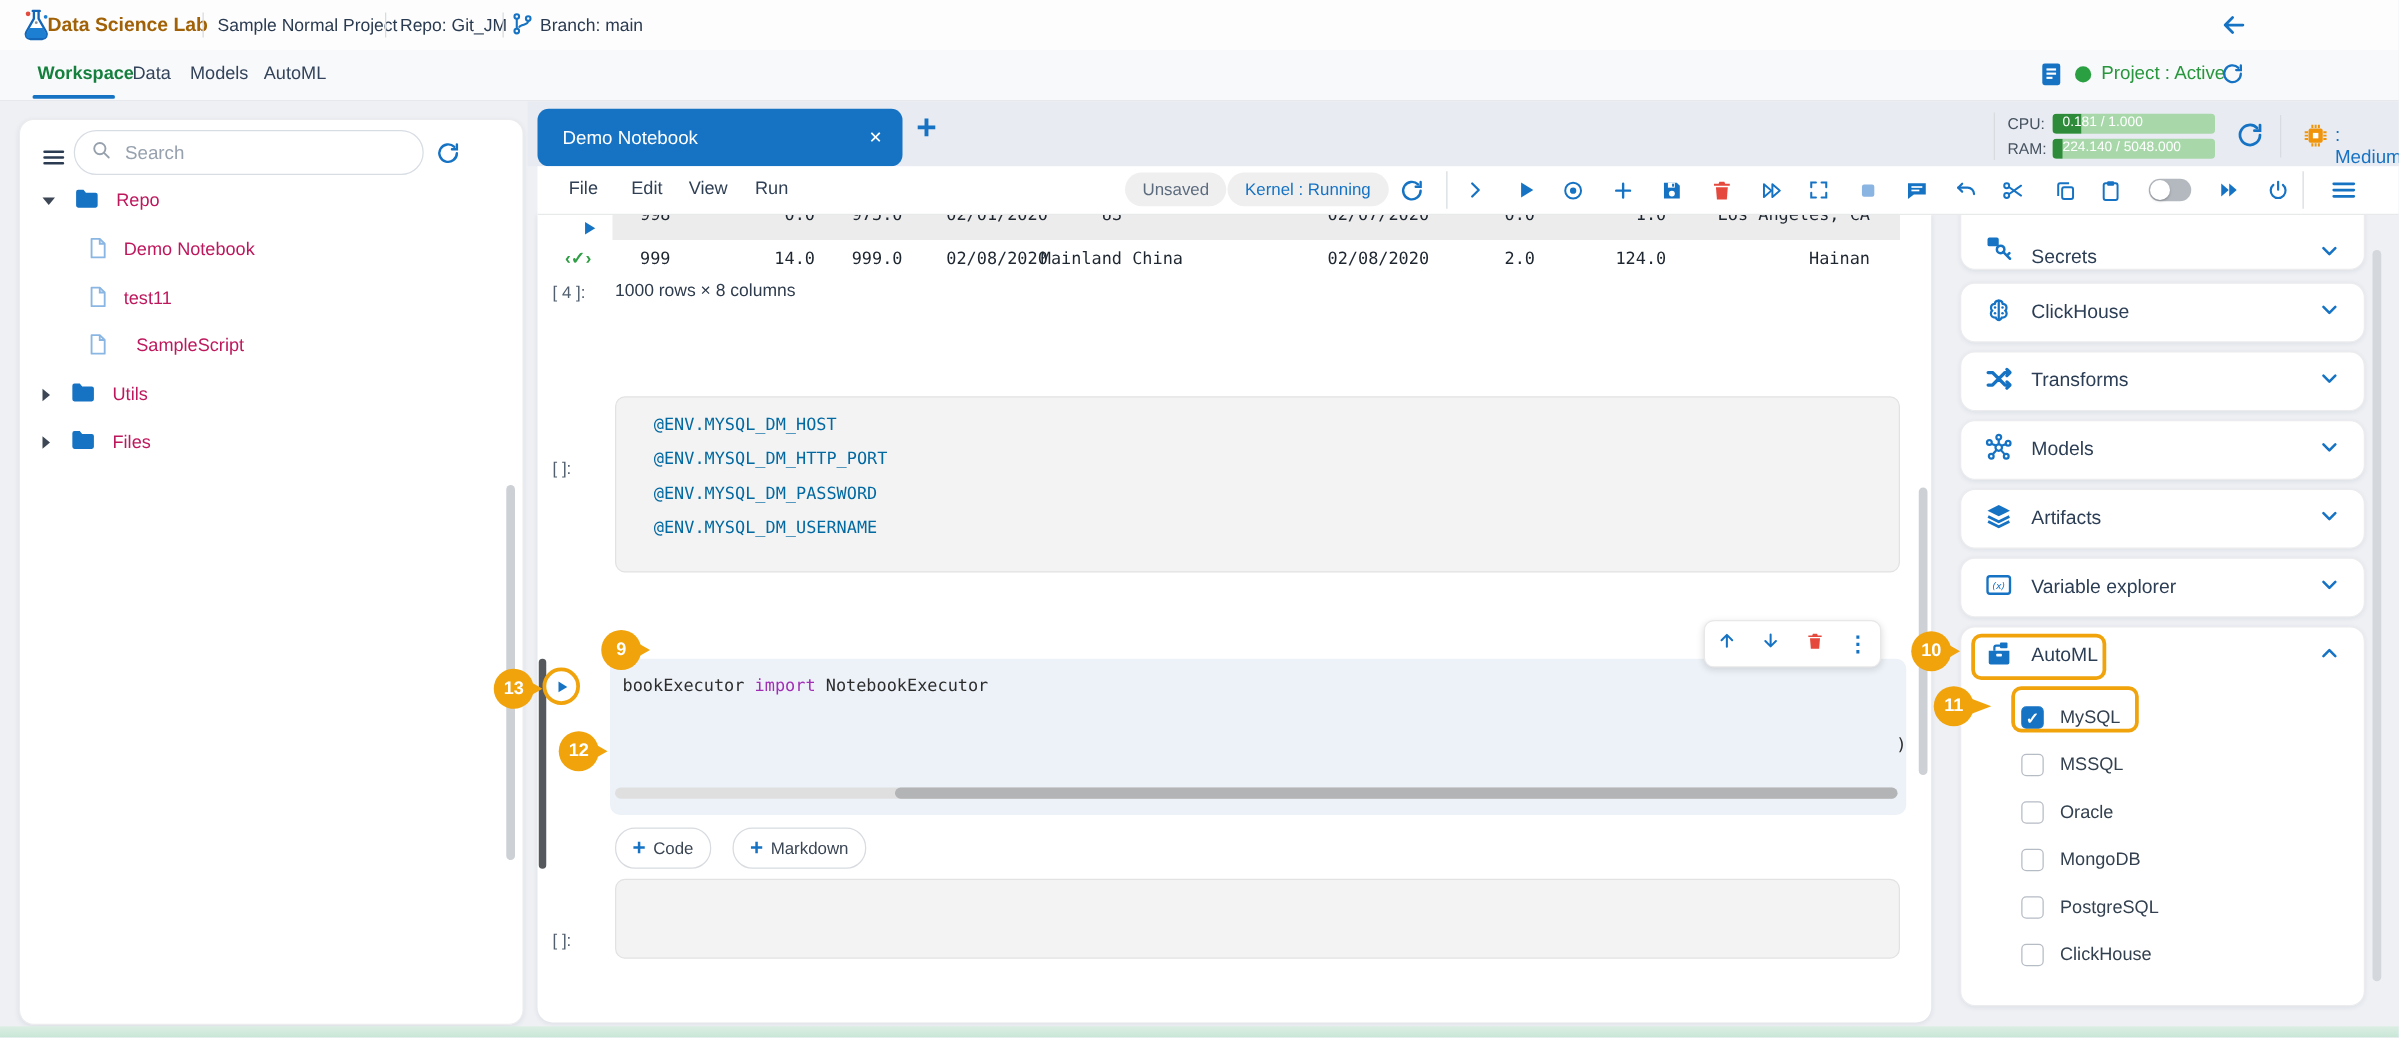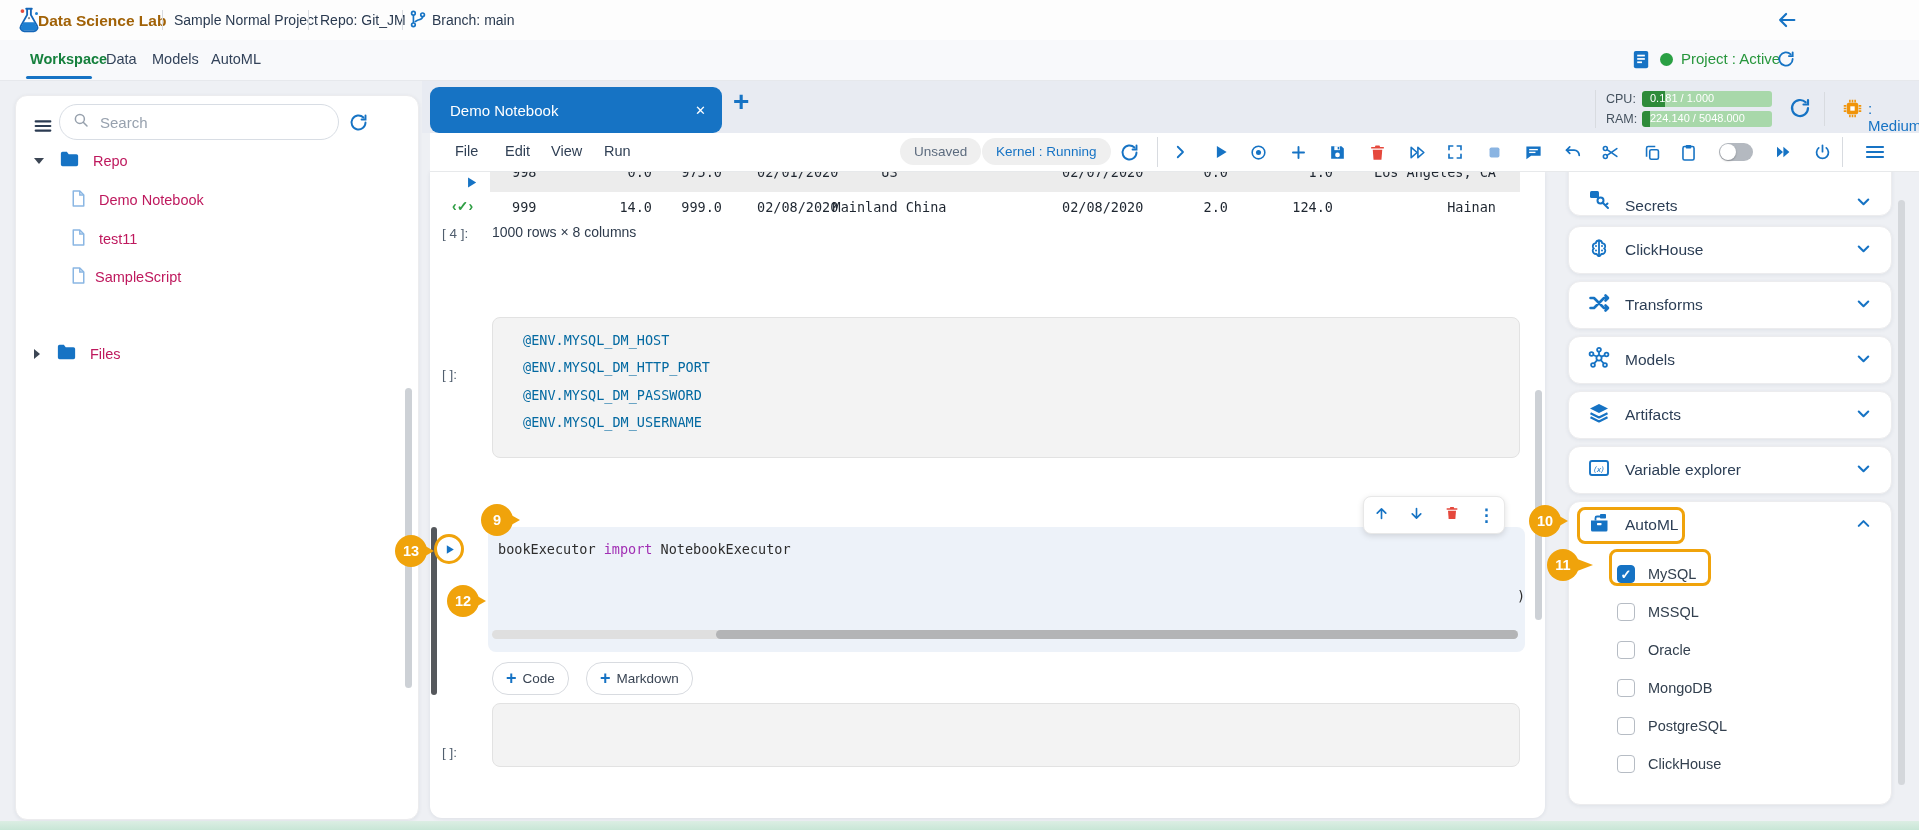--- a/index.html
+++ b/index.html
@@ -359,21 +359,28 @@
           <path d="M6 3.5h7.5L18 8v12.5H6z" fill="#fff" stroke="#8ab6e3" stroke-width="1.7" stroke-linejoin="round"></path>
           <path d="M13.5 3.5V8H18" fill="none" stroke="#8ab6e3" stroke-width="1.7"></path>
         </svg></span>
     <span style="margin-left:10px">test11</span>
   </div>
   <div class="trow" style="left:52px;top:164px;width:330px">
     <span><svg viewBox="0 0 24 24" width="21" height="21">
           <path d="M6 3.5h7.5L18 8v12.5H6z" fill="#fff" stroke="#8ab6e3" stroke-width="1.7" stroke-linejoin="round"></path>
           <path d="M13.5 3.5V8H18" fill="none" stroke="#8ab6e3" stroke-width="1.7"></path>
         </svg></span>
-    <span style="margin-left:6px">SampleScript</span>
+    <span style="margin-left:20px">SampleScript</span>
+  </div>
+  <div class="trow" style="left:18px;top:203px;width:360px">
+    <span class="caret-r"></span>
+    <span style="margin-left:15px"><svg viewBox="0 0 24 24" width="23" height="23">
+          <path d="M3 5.8A1.8 1.8 0 0 1 4.8 4h4.4l2 2.4h8A1.8 1.8 0 0 1 21 8.2v9A1.8 1.8 0 0 1 19.2 19H4.8A1.8 1.8 0 0 1 3 17.2z" fill="#1673c4"></path>
+        </svg></span>
+    <span style="margin-left:12px">Utils</span>
   </div>
   <div class="trow" style="left:18px;top:241px;width:360px">
     <span class="caret-r"></span>
     <span style="margin-left:15px"><svg viewBox="0 0 24 24" width="23" height="23">
           <path d="M3 5.8A1.8 1.8 0 0 1 4.8 4h4.4l2 2.4h8A1.8 1.8 0 0 1 21 8.2v9A1.8 1.8 0 0 1 19.2 19H4.8A1.8 1.8 0 0 1 3 17.2z" fill="#1673c4"></path>
         </svg></span>
     <span style="margin-left:12px">Files</span>
   </div>
 </div>
 

